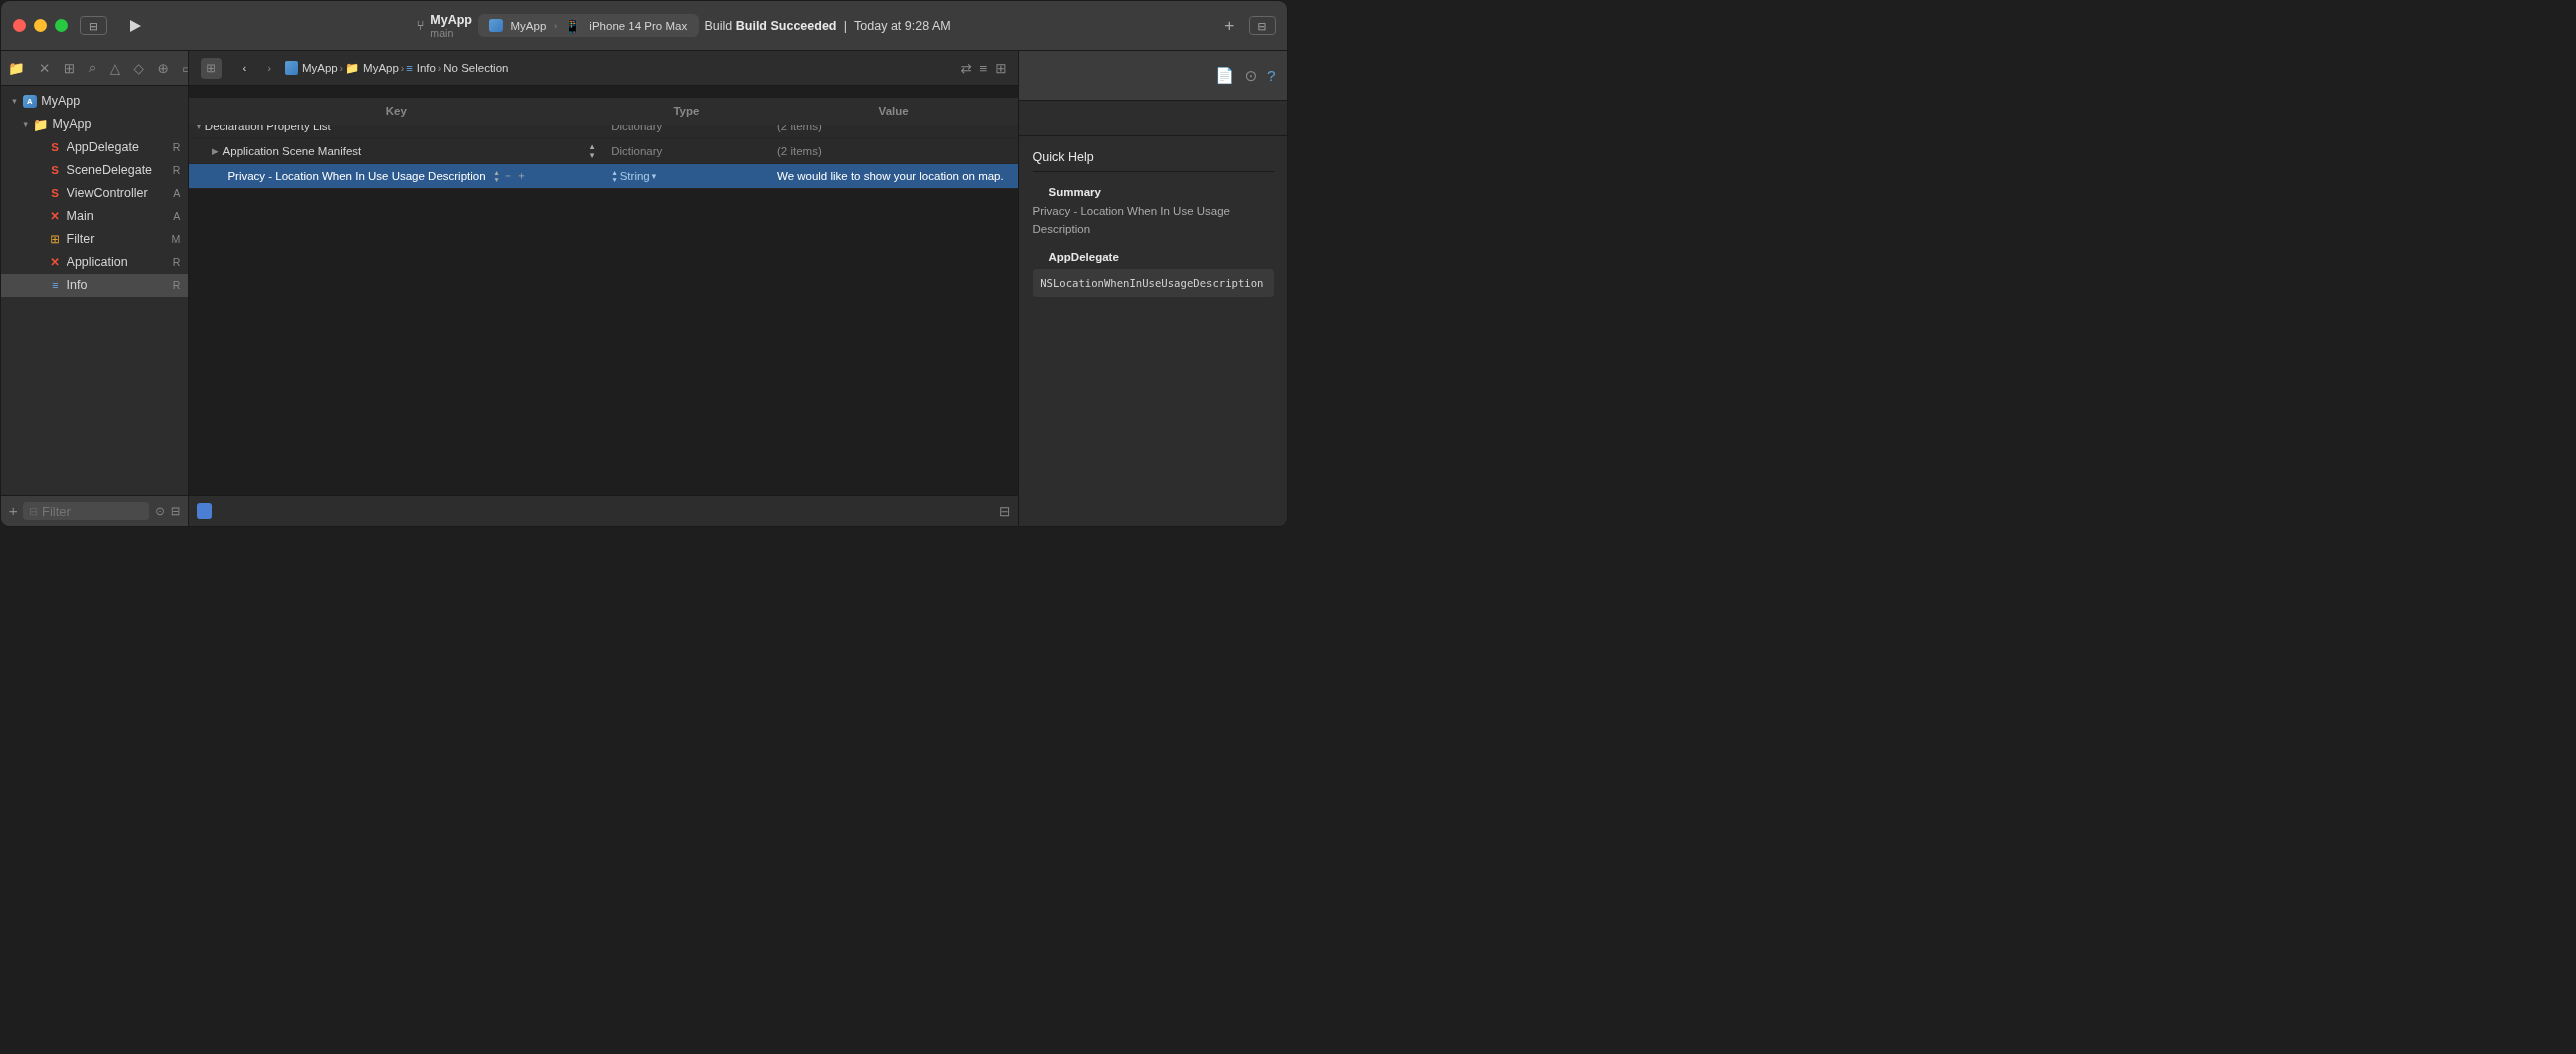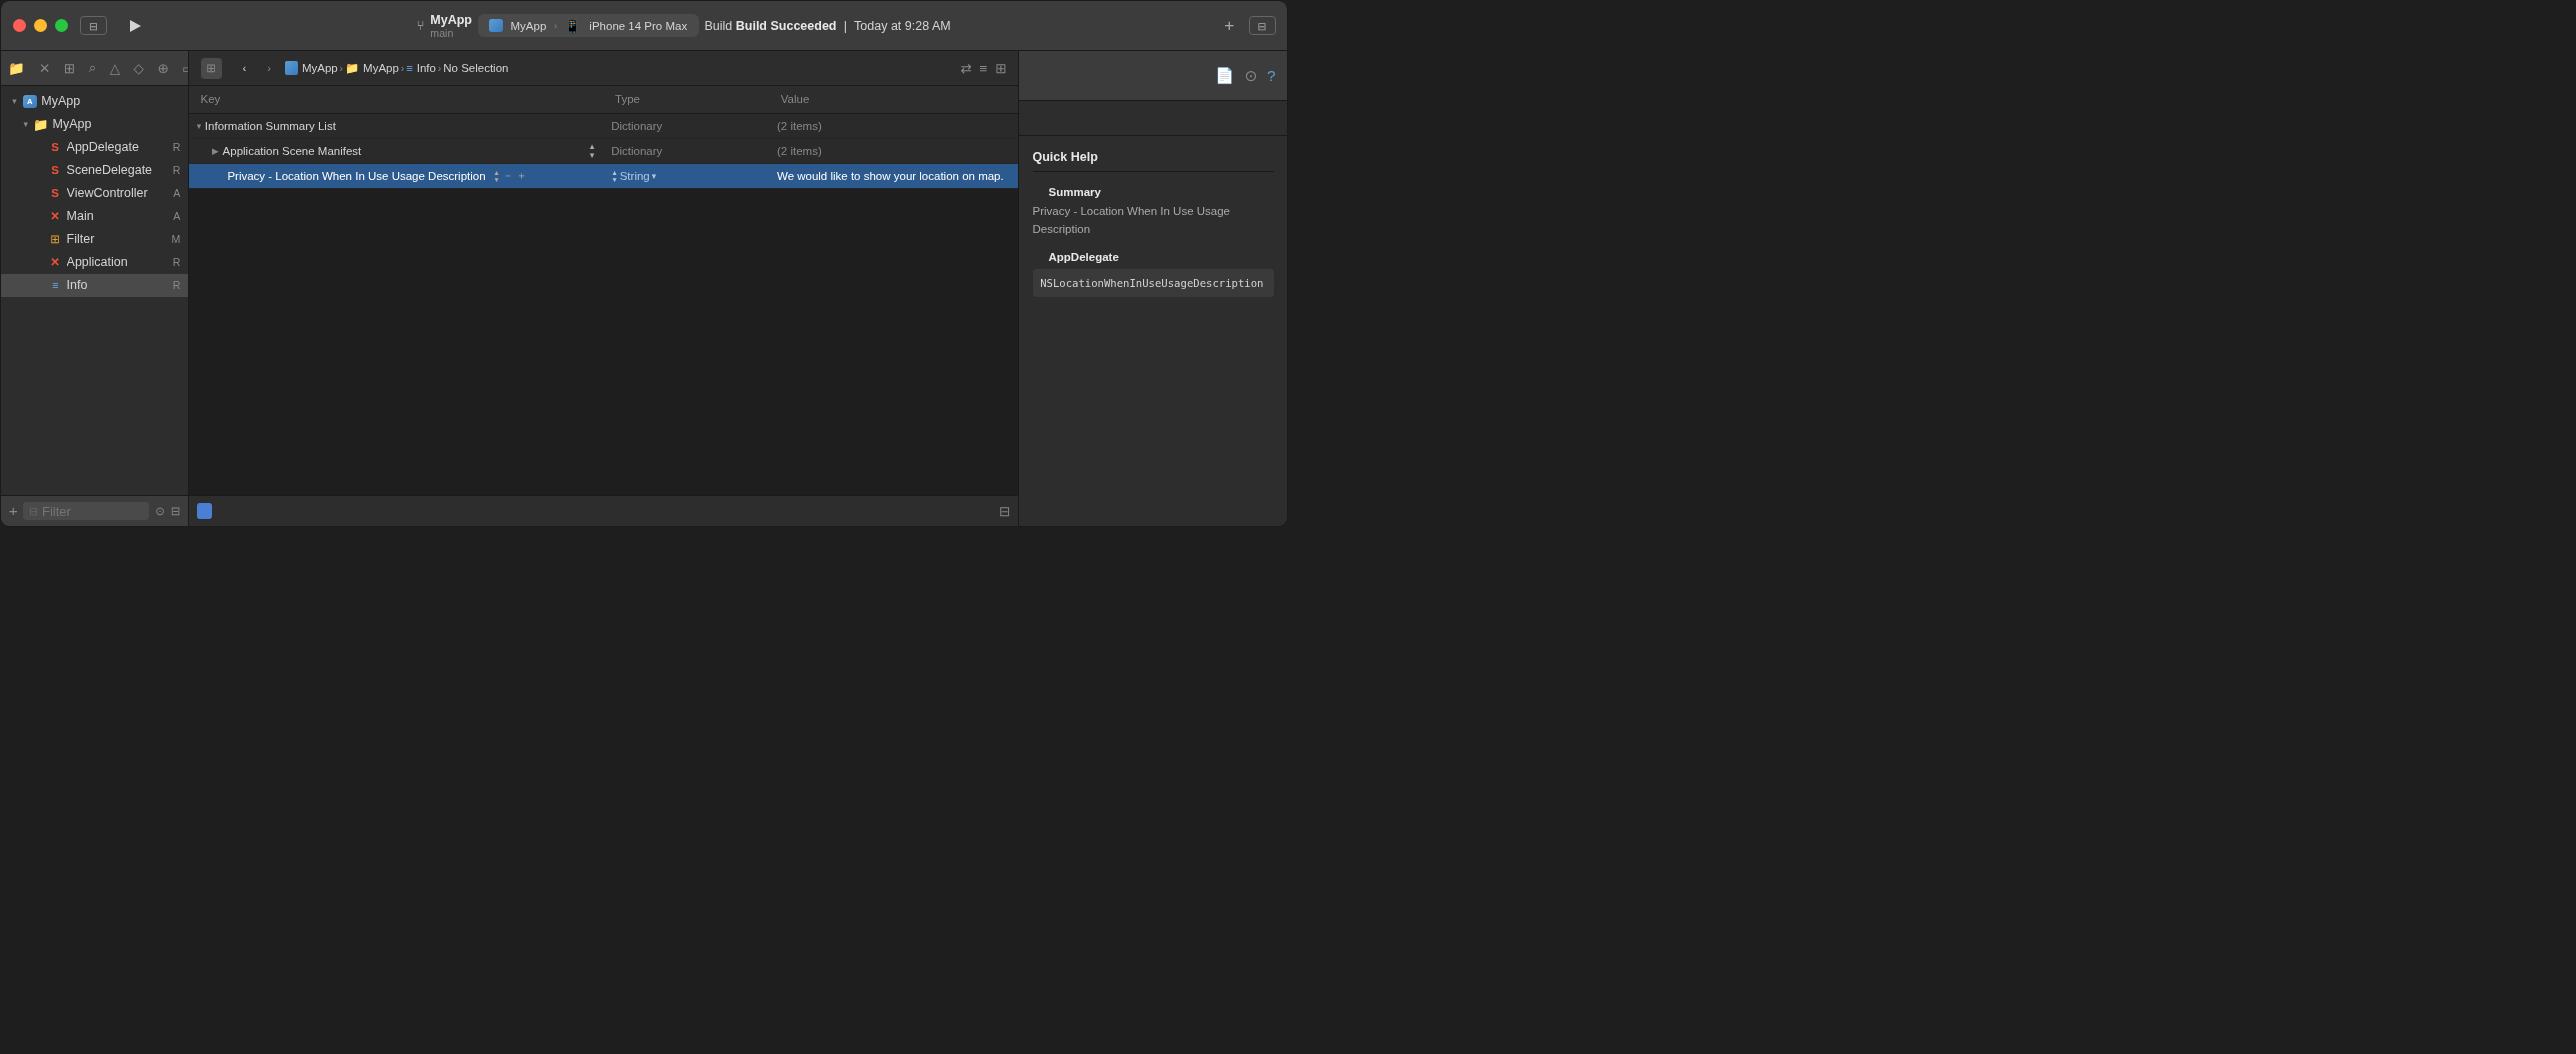--- a/index.html
+++ b/index.html
@@ -337,27 +337,27 @@
 
     .plist-table {
       width: 100%;
       border-collapse: collapse;
     }
 
     .plist-table th {
       height: 27px;
       background: #2d2d2d;
       border-bottom: 1px solid #1a1a1a;
-      text-align: left;
+      text-align: center;
       padding: 0 11.5px;
       font-size: 11.5px;
       color: #888;
-      font-weight: 400;
+      font-weight: 700;
       position: sticky;
-      top: 0;
+      top: 12px;
       z-index: 1;
     }
 
     .plist-table td {
       height: 25px;
       padding: 0 7.7px;
       border-bottom: 1px solid #252525;
       font-size: 11.5px;
       vertical-align: middle;
     }
@@ -450,21 +450,21 @@
     }
 
     .quick-help-content {
       padding: 13.5px;
       flex: 1;
       overflow-y: auto;
     }
 
     .quick-help-title {
       font-size: 12.5px;
-      font-weight: 700;
+      font-weight: 400;
       color: #e8e8e8;
       margin-bottom: 7.7px;
     }
 
     .quick-help-section-title {
       font-size: 11.5px;
       font-weight: 700;
       color: #e8e8e8;
       margin-bottom: 5.8px;
       margin-top: 13.5px;
@@ -735,21 +735,21 @@
               <th class="col-type">Type</th>
               <th class="col-value">Value</th>
             </tr>
           </thead>
           <tbody>
 
             <tr class="row-info-prop-list">
               <td class="col-key">
                 <div class="row-key-cell">
                   <span class="row-disclosure">▾</span>
-                  <span>Information Summary List</span>
+                  <span>Declaration Property List</span>
                 </div>
               </td>
               <td class="col-type">
                 <span style="color:#888;">Dictionary</span>
               </td>
               <td class="col-value">
                 <span style="color:#888;">(2 items)</span>
               </td>
             </tr>
 

